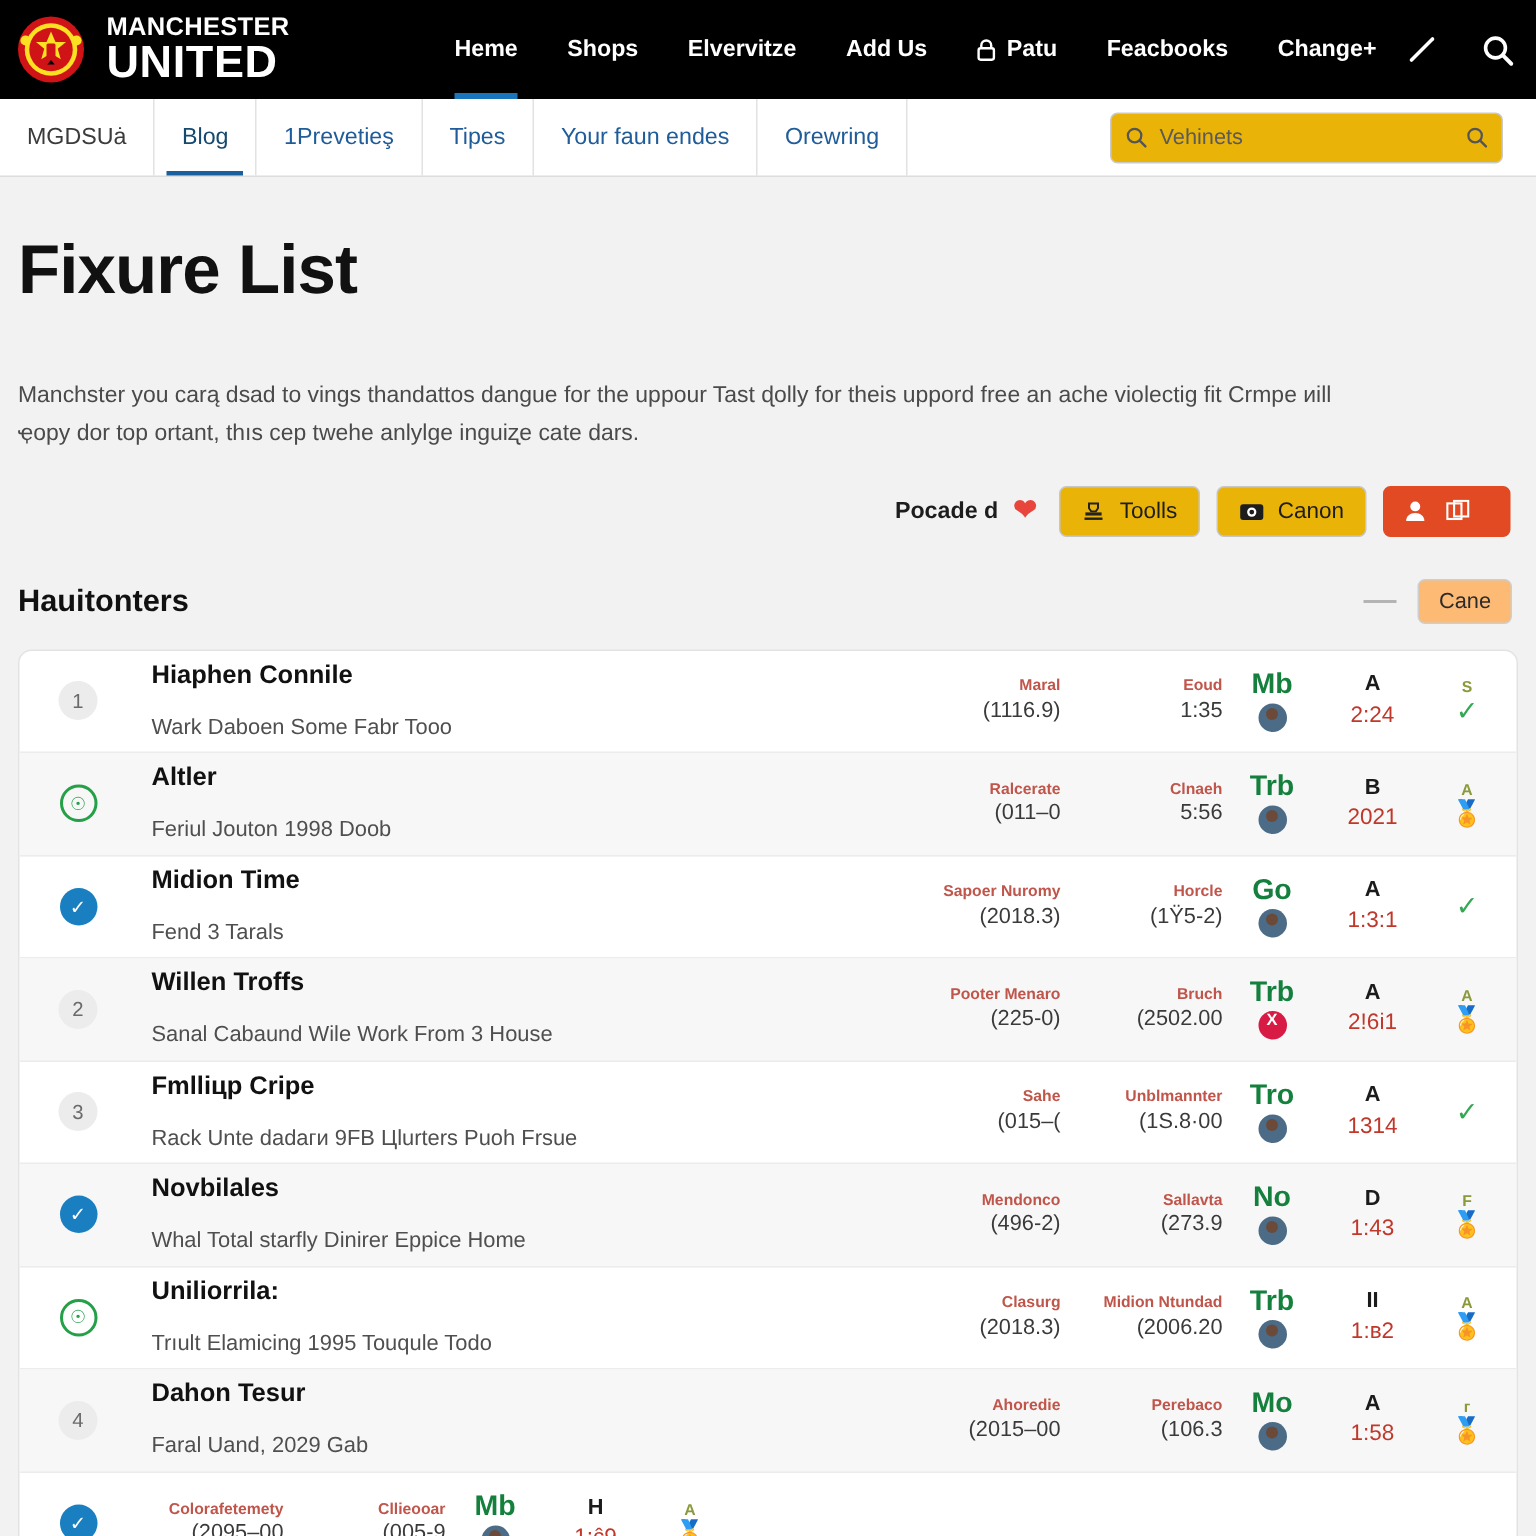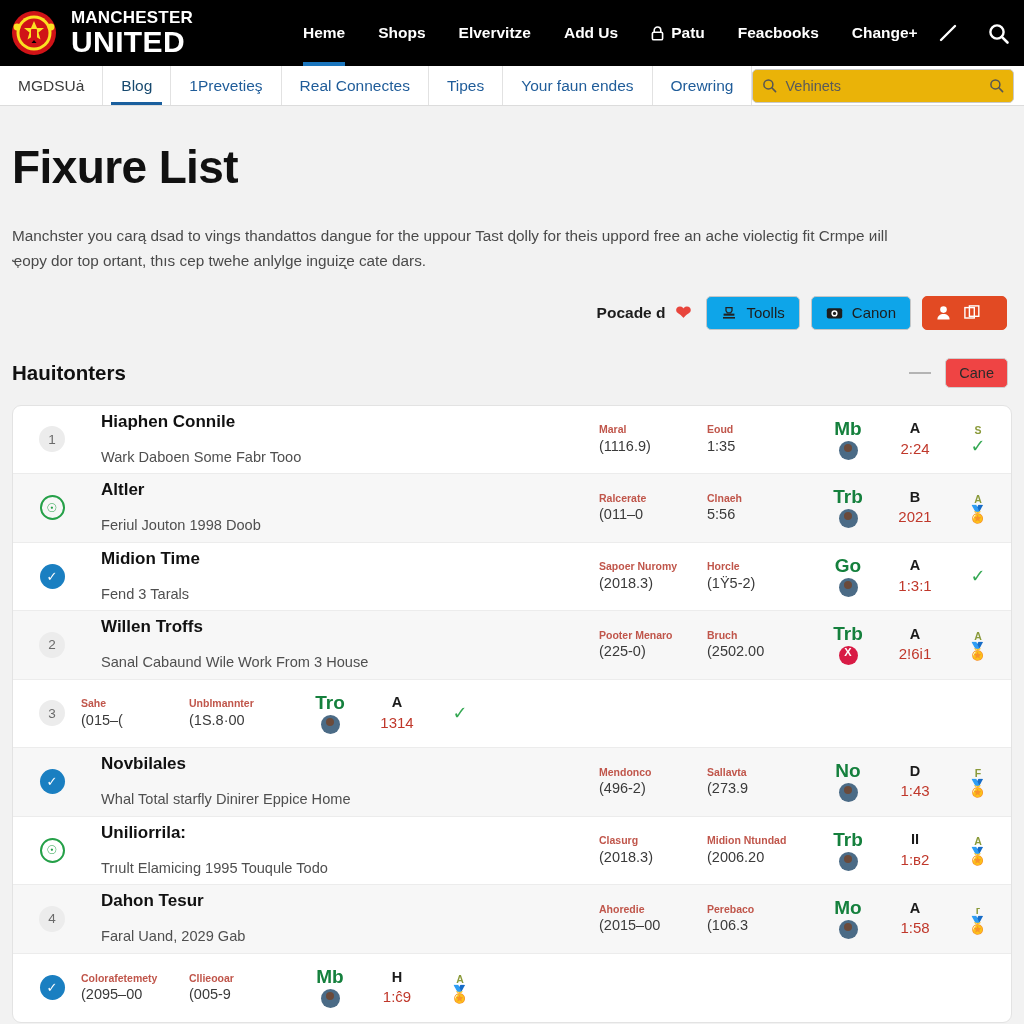--- a/index.html
+++ b/index.html
@@ -60,21 +60,21 @@
     display: flex;
     align-items: center;
     gap: 28px;
     color: #fff;
   }
   .slash-icon { display: block; }
   .mag-icon { display: block; }
 
   
   .tabbar {
-    height: 40px;
+    height: 52px;
     background: #ffffff;
     border-bottom: 1px solid #dcdcdc;
     display: flex;
     align-items: stretch;
   }
   .tabbar .tab {
     display: flex;
     align-items: center;
     padding: 0 18px;
     font-size: 15.5px;
@@ -119,21 +119,21 @@
   .page { padding: 0 12px; }
   .h1 {
     font-size: 46px;
     font-weight: bold;
     color: #111111;
     letter-spacing: -0.6px;
     margin: 34px 0 0 0;
     padding-left: 0px;
   }
   .lede {
-    margin-top: 30px;
+    margin-top: 46px;
     font-size: 15.3px;
     line-height: 1.62;
     color: #4a4a4a;
     max-width: 900px;
   }
 
   .actionrow {
     display: flex;
     align-items: center;
     justify-content: flex-end;
@@ -148,21 +148,21 @@
     font-size: 15.5px;
     font-weight: bold;
     color: #1d1d1d;
     margin-right: 4px;
   }
   .heart { color: #e8453c; font-size: 19px; line-height: 1; }
   .btn {
     height: 34px;
     border: 1px solid #c6c6c6;
     border-radius: 5px;
-    background: #0ea5e9;
+    background: #eab308;
     display: flex;
     align-items: center;
     gap: 9px;
     padding: 0 14px;
     font-size: 15px;
     color: #1d1d1d;
   }
   .btn.primary {
     background: #e24a23;
     border-color: #e24a23;
@@ -186,21 +186,21 @@
     margin-left: auto;
     display: flex;
     align-items: center;
     gap: 14px;
   }
   .dash { width: 22px; height: 2px; background: #b4b4b4; display: block; }
   .canebtn {
     height: 30px;
     border: 1px solid #cecece;
     border-radius: 5px;
-    background: #ef4444;
+    background: #fdba74;
     font-size: 14.5px;
     color: #2b2b2b;
     display: flex;
     align-items: center;
     padding: 0 13px;
   }
 
   
   .card {
     margin-top: 17px;
@@ -258,21 +258,21 @@
   .titles .s {
     font-size: 14.6px;
     color: #4f4f4f;
     line-height: 1.45;
     margin-top: 14px;
     white-space: nowrap;
   }
 
   .metacol {
     width: 108px; flex: 0 0 108px;
-    text-align: left;
+    text-align: right;
     line-height: 1.35;
   }
   .metacol .k { font-size: 10.5px; color: #c0564b; font-weight: bold; }
   .metacol .v { font-size: 14.5px; color: #3a3a3a; }
 
   .avcol {
     width: 66px; flex: 0 0 66px;
     text-align: center;
   }
   .avcol .ini {
@@ -386,23 +386,20 @@
   <div class="tab brandtab">
     <span>MGDSUȧ</span>
   </div>
   <div class="tab active">
     <span>Blog</span>
   </div>
   <div class="tab">
     <span>1Prevetieş</span>
   </div>
   <div class="tab">
-    <span>Real Connectes</span>
-  </div>
-  <div class="tab">
     <span>Tipes</span>
   </div>
   <div class="tab">
     <span>Your faun endes</span>
   </div>
   <div class="tab">
     <span>Orewring</span>
   </div>
 
   <div class="searchwrap">
@@ -587,20 +584,24 @@
         </div>
         <div class="statuscol">
           <div class="lbl">A</div>
           <div class="medal">🏅</div>
         </div>
       </div>
       <div class="row">
         <div class="lead">
           <div class="numbadge">3</div>
         </div>
+        <div class="titles">
+          <div class="t">Fmlliцp Cripe</div>
+          <div class="s">Rack Unte dadaги 9FB Цlurters Puoh Frsue</div>
+        </div>
         <div class="metacol">
           <div class="k">Sahe</div>
           <div class="v">(015–(</div>
         </div>
         <div class="metacol">
           <div class="k">Unblmannter</div>
           <div class="v">(1S.8·00</div>
         </div>
         <div class="avcol">
           <div class="ini">Tro</div>

